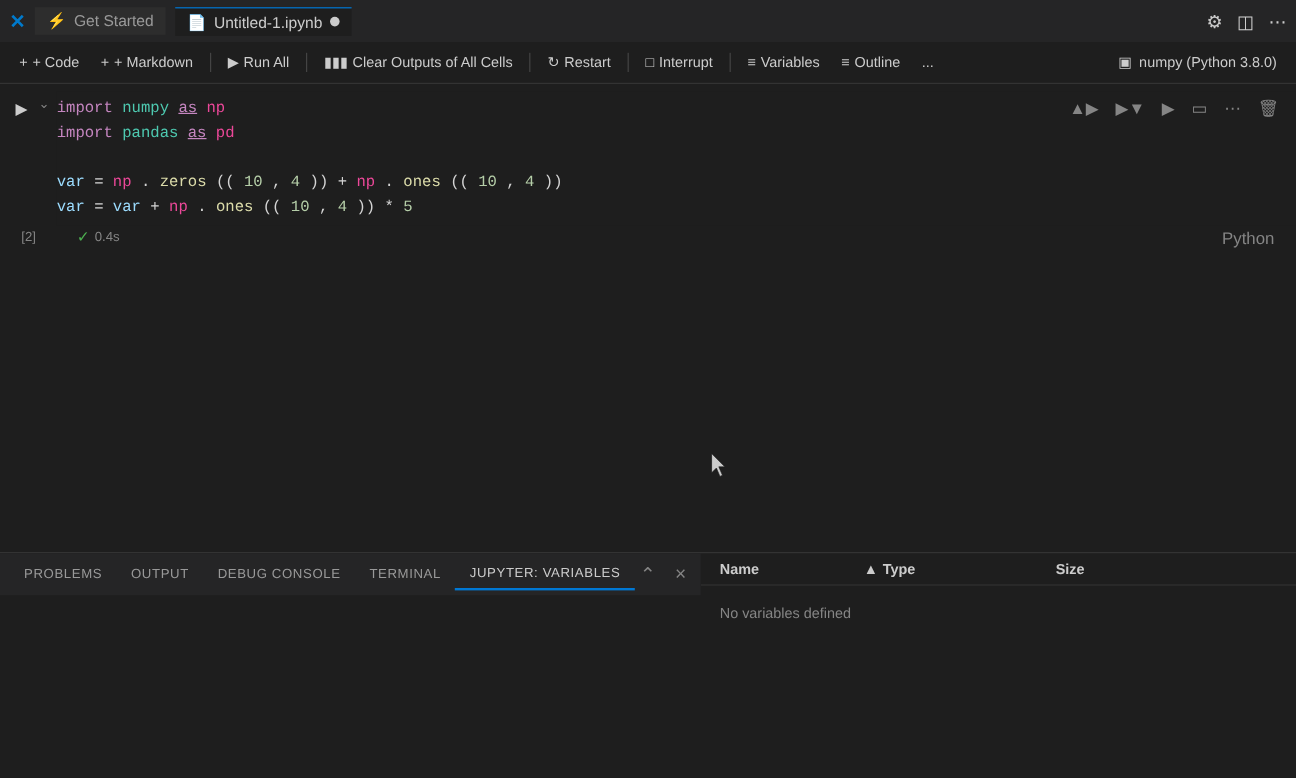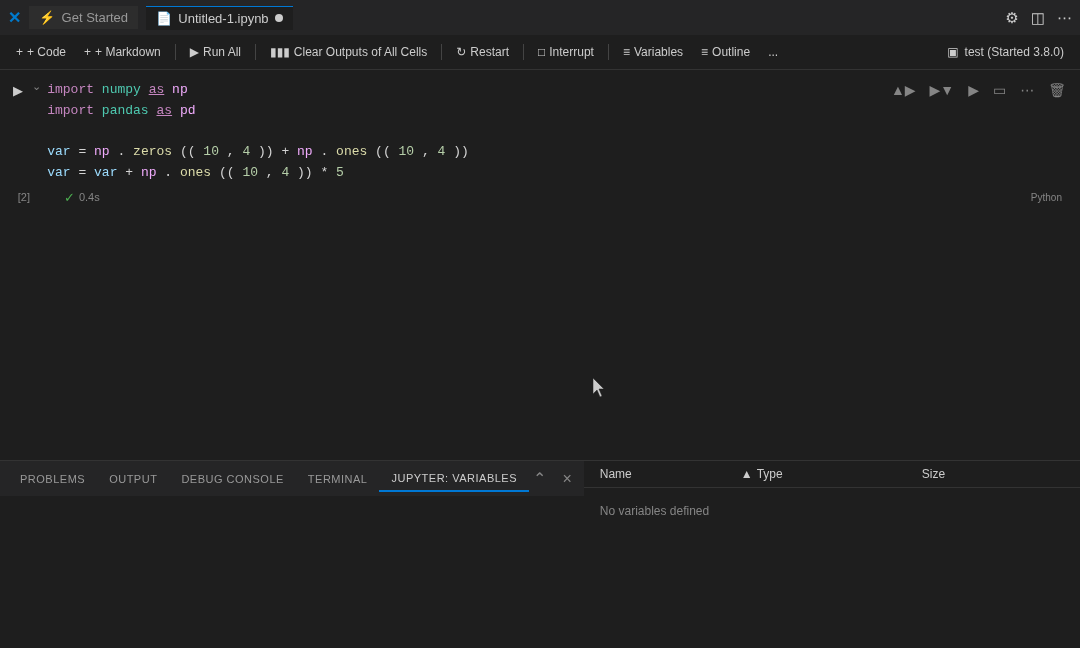--- a/index.html
+++ b/index.html
@@ -141,21 +141,21 @@
       font-size: 13px;
       line-height: 1.6;
       background: #1e1e1e;
       padding: 4px 0;
     }
 
     
     .kw-import { color: #c586c0; }
     .kw-numpy { color: #4ec9b0; }
     .kw-as { color: #c586c0; text-decoration: underline; }
-    .kw-alias { color: #f0abfc; }
+    .kw-alias { color: #ec4899; }
     .kw-pandas { color: #4ec9b0; }
     .kw-var { color: #9cdcfe; }
     .kw-eq { color: #d4d4d4; }
     .kw-func { color: #dcdcaa; }
     .kw-num { color: #b5cea8; }
     .status-check { color: #4caf50; }
 
     
     .cell-row {
       display: flex;
@@ -210,24 +210,23 @@
 
     
     .variables-table {
       flex: 1;
       overflow: auto;
     }
     .var-table-header {
       display: flex;
       padding: 6px 16px;
       border-bottom: 1px solid #333;
-      font-weight: 400;
+      font-weight: 700;
       font-size: 12px;
       color: #cccccc;
-      gap: 21px;
     }
     .var-col-name { width: 120px; }
     .var-col-type { width: 160px; display: flex; align-items: center; gap: 4px; }
     .var-col-size { width: 120px; }
     .var-col-value { flex: 1; }
     .var-empty {
       padding: 16px;
       font-size: 12px;
       color: #858585;
     }
@@ -290,21 +289,21 @@
   <div class="toolbar-btn">
     <span>≡</span>
     <span>Outline</span>
   </div>
   <div class="toolbar-btn">
     <span>...</span>
   </div>
   <div class="toolbar-right">
     <div class="kernel-info">
       <span>▣</span>
-      <span>test (Started 3.8.0)</span>
+      <span>numpy (Python 3.8.0)</span>
     </div>
   </div>
 </div>
 
 <div class="editor-area" style="position:relative;">
 
   <div style="position:absolute; right:0; top:6px; display:flex; align-items:center; gap:6px; padding:4px 10px; z-index:10;">
     <span class="cell-icon-btn" title="Run Above Cells">▲▶</span>
     <span class="cell-icon-btn" title="Run Below Cells">▶▼</span>
     <span class="cell-icon-btn" title="Run Cell">▶</span>
@@ -369,21 +368,21 @@
           <span class="kw-num">5</span>
         </div>
       </div>
     </div>
 
     <div style="display:flex; align-items:center; padding:2px 8px 0 8px;">
       <span style="min-width:30px; text-align:right; font-size:11px; color:#858585; padding-right:8px;">[2]</span>
       <span style="margin-left:26px;"></span>
       <span class="status-check">✓</span>
       <span style="margin-left:4px; color:#858585; font-size:11px;">0.4s</span>
-      <span style="margin-left:auto; color:#858585; font-size:10px; padding-right:10px;">Python</span>
+      <span style="margin-left:auto; color:#858585; font-size:14px; padding-right:10px;">Python</span>
     </div>
   </div>
 
   <div style="position:absolute; left:593px; top:308px; pointer-events:none; z-index:9999;">
     <svg width="14" height="20" viewBox="0 0 14 20">
       <path d="M0 0 L0 16 L4 12 L7 19 L9 18 L6 11 L11 11 Z" fill="#cccccc" stroke="#1e1e1e" stroke-width="0.5"></path>
     </svg>
   </div>
 </div>
 

